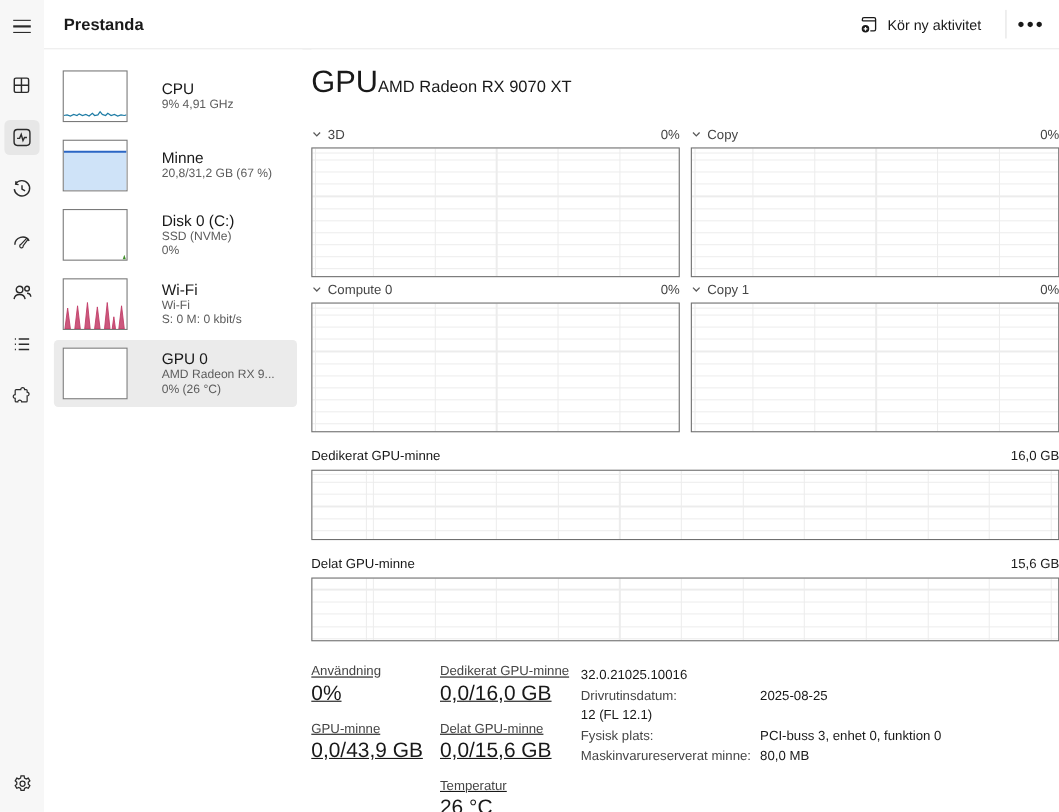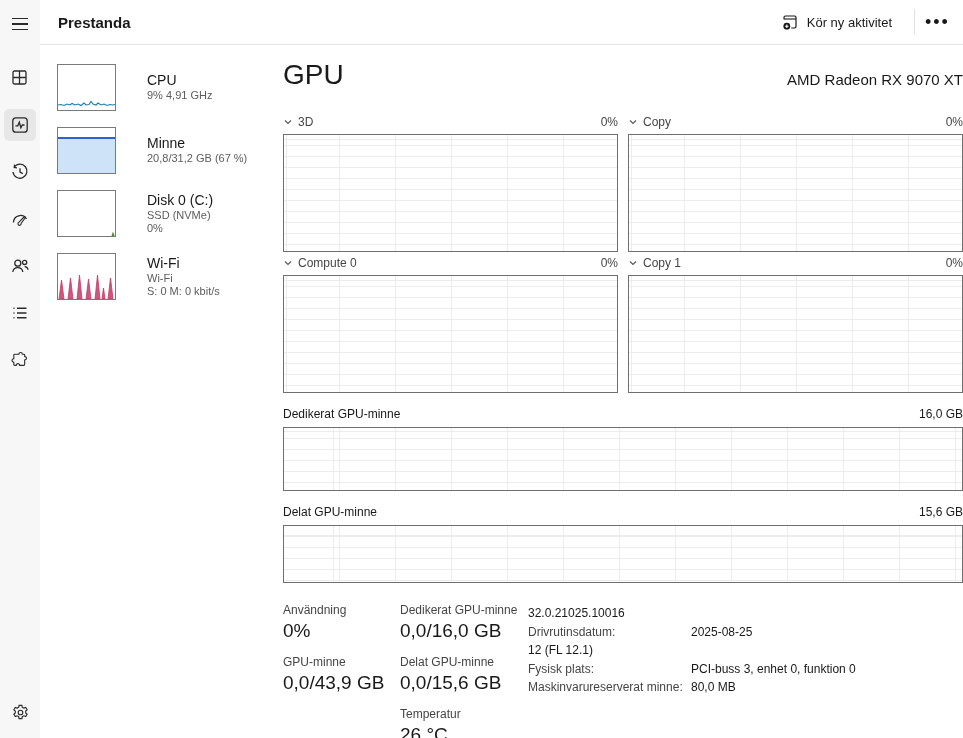--- a/index.html
+++ b/index.html
@@ -34,21 +34,21 @@
   .sidebar { position:absolute; left:40px; top:45px; width:235px; bottom:0; background:#fff; padding:12px 5px 0 9px; }
   .item { display:flex; align-items:center; padding:7px 8px; border-radius:4px; margin-bottom:2px; cursor:pointer;gap:20px; }
   .item.sel { background:#ebebeb; }
   .mini { width:59px; height:47px; border:1px solid #7a7a7a; background:#fff; flex:none; }
   .itxt { margin-left:11px; min-width:0; }
   .ititle { font-size:14px; color:#191919; line-height:17px; }
   .isub { font-size:11px; color:#5c5c5c; line-height:13.5px; white-space:nowrap; }
 
   
   .main { position:absolute; left:283px; top:45px; width:680px; bottom:0; background:#fff; }
-  .main-head { display:flex; align-items:flex-end; justify-content:space-between; margin-top:14px; }
+  .main-head { display:flex; align-items:flex-end; justify-content:flex-start; margin-top:14px; }
   .gpu-title { font-size:28px; font-weight:300; line-height:32px; }
   .gpu-sub { font-size:15px; padding-bottom:3px; white-space:nowrap; }
 
   .chead { display:flex; align-items:center; font-size:12px; color:#454545; margin-bottom:5px; }
   .chev { display:flex; align-items:center; margin-right:5px; cursor:pointer; }
   .cval { margin-left:auto; color:#454545; }
   .mval { margin-left:auto; color:#191919;text-align:center; }
 
   .chart-grid { display:grid; grid-template-columns:335px 335px; column-gap:10px; margin-top:24px; }
   .bigchart { border:1px solid #6f6f6f; background:#fff;
@@ -59,21 +59,21 @@
   .h118 { height:118px; }
   .cell2 { margin-top:4px;text-align:center; }
 
   .memsec { margin-top:14px; }
   .memsec .chead { margin-bottom:6px; color:#191919; }
   .h64 { height:64px; } .h58 { height:58px; }
 
   .stats { display:flex; margin-top:20px; }
   .scol1 { width:117px; flex:none; }
   .scol2 { width:128px; flex:none; }
-  .sgroup { margin-bottom:13px; }
+  .sgroup { margin-bottom:13px;text-decoration:underline; }
   .slabel { font-size:12px; color:#454545; margin-bottom:3px; }
   .svalue { font-size:19px; color:#191919; white-space:nowrap; }
   .details { flex:1; padding-top:1px; }
   .drow { display:flex; font-size:12px; line-height:18.5px; }
   .dlabel { width:163px; flex:none; color:#454545; }
   .dvalue { color:#191919; white-space:nowrap; }
 </style>
 </head>
 <body>
 
@@ -191,20 +191,28 @@
     <svg class="mini" viewBox="0 0 57 45" preserveAspectRatio="none">
       <path d="M1,45 L3.5,26 L6,45 Z M10,45 L12.5,24 L15,45 Z M19,45 L21.5,21 L24,45 Z M28,45 L30.5,25 L33,45 Z M37,45 L39.5,21 L42,45 Z M44,45 L45.5,34 L47,45 Z M50,45 L52.5,24 L55,45 Z" fill="var(--c-wifi,#c23b66)" fill-opacity="0.85" stroke="var(--c-wifi,#c23b66)" stroke-width="0.8"></path>
     </svg>
     <div class="itxt">
       <div class="ititle">Wi-Fi</div>
       <div class="isub">Wi-Fi</div>
       <div class="isub">S: 0 M: 0 kbit/s</div>
     </div>
   </div>
 
+  <div class="item sel">
+    <svg class="mini" viewBox="0 0 57 45" preserveAspectRatio="none"></svg>
+    <div class="itxt">
+      <div class="ititle">GPU 0</div>
+      <div class="isub">AMD Radeon RX 9...</div>
+      <div class="isub">0%  (26 °C)</div>
+    </div>
+  </div>
 
 </div>
 
 <div class="main">
 
   <div class="main-head">
     <div class="gpu-title">GPU</div>
     <div class="gpu-sub">AMD Radeon RX 9070 XT</div>
   </div>
 

